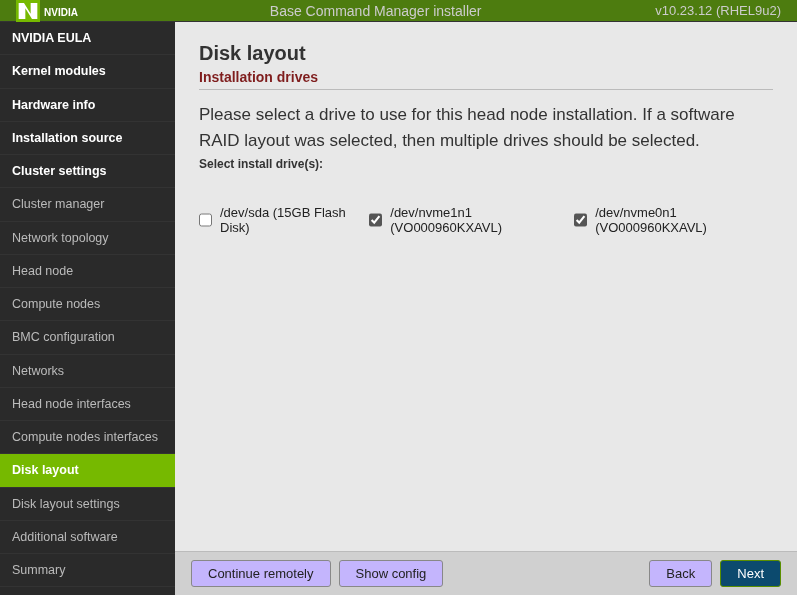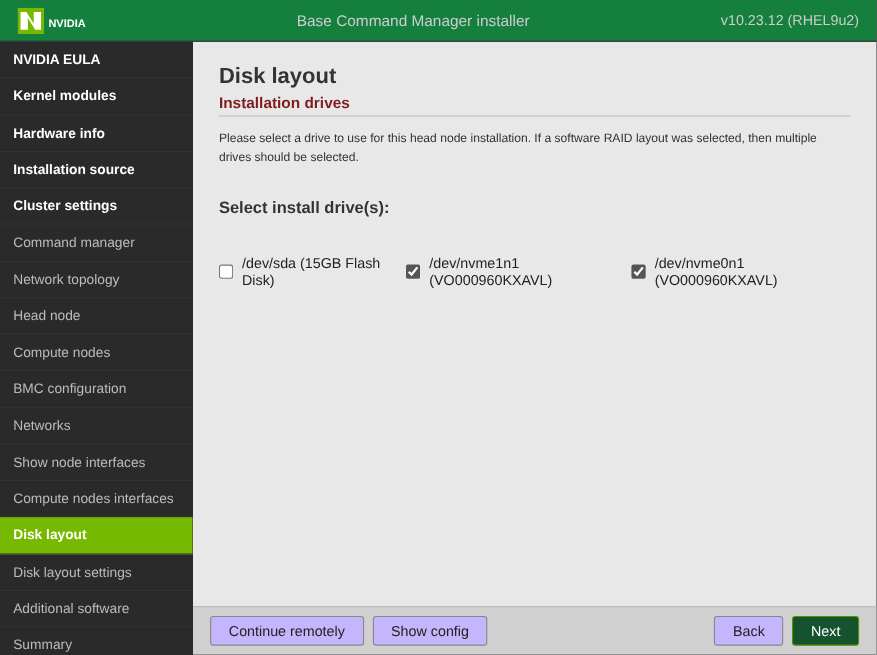--- a/index.html
+++ b/index.html
@@ -10,26 +10,26 @@
       font-size: 13px;
       background: #1a1a1a;
       color: #ccc;
       overflow: hidden;
       display: flex;
       flex-direction: column;
     }
 
     
     .header {
-      background: #15803d;
+      background: #4d7c0f;
       display: flex;
       align-items: center;
       justify-content: space-between;
       padding: 6px 16px;
-      height: 38px;
+      height: 22px;
       border-bottom: 1px solid #333;
     }
     .header-logo {
       display: flex;
       align-items: center;
       gap: 8px;
     }
     .nvidia-logo {
       width: 80px;
       height: 24px;
@@ -99,27 +99,27 @@
     }
     .section-title {
       font-size: 14px;
       color: #7f1d1d;
       font-weight: bold;
       margin-bottom: 12px;
       border-bottom: 1px solid #bbb;
       padding-bottom: 4px;
     }
     .description {
-      font-size: 11px;
+      font-size: 17px;
       color: #333;
-      margin-bottom: 30px;
+      margin-bottom: 4px;
       line-height: 1.5;
     }
     .select-label {
-      font-size: 15px;
+      font-size: 12px;
       color: #333;
       margin-bottom: 8px;
       font-weight: bold;
     }
     .drive-list {
       display: flex;
       flex-direction: row;
       gap: 6px;
       margin-top: 34px;
     }
@@ -151,21 +151,21 @@
     .footer-btn {
       padding: 5px 16px;
       font-size: 13px;
       cursor: pointer;
       border: 1px solid #888;
       border-radius: 3px;
       background: #c4b5fd;
       color: #222;
     }
     .footer-btn.next-btn {
-      background: #14532d;
+      background: #0c4a6e;
       color: #fff;
       border-color: #5a8f00;
     }
     .footer-spacer {
       flex: 1;
     }
   </style>
 </head>
 <body>
 
@@ -187,27 +187,27 @@
 
 <div class="main">
 
   <div class="sidebar">
 
   <div class="sidebar-item bold">NVIDIA EULA</div>
       <div class="sidebar-item bold">Kernel modules</div>
       <div class="sidebar-item bold">Hardware info</div>
       <div class="sidebar-item bold">Installation source</div>
       <div class="sidebar-item bold">Cluster settings</div>
-      <div class="sidebar-item">Command manager</div>
+      <div class="sidebar-item">Cluster manager</div>
       <div class="sidebar-item">Network topology</div>
       <div class="sidebar-item">Head node</div>
       <div class="sidebar-item">Compute nodes</div>
       <div class="sidebar-item">BMC configuration</div>
       <div class="sidebar-item">Networks</div>
-      <div class="sidebar-item">Show node interfaces</div>
+      <div class="sidebar-item">Head node interfaces</div>
       <div class="sidebar-item">Compute nodes interfaces</div>
       <div class="sidebar-item active">Disk layout</div>
       <div class="sidebar-item">Disk layout settings</div>
       <div class="sidebar-item">Additional software</div>
       <div class="sidebar-item">Summary</div>
     </div>
 
   <div class="content">
     <div class="content-inner">
       <div class="page-title">Disk layout</div>

